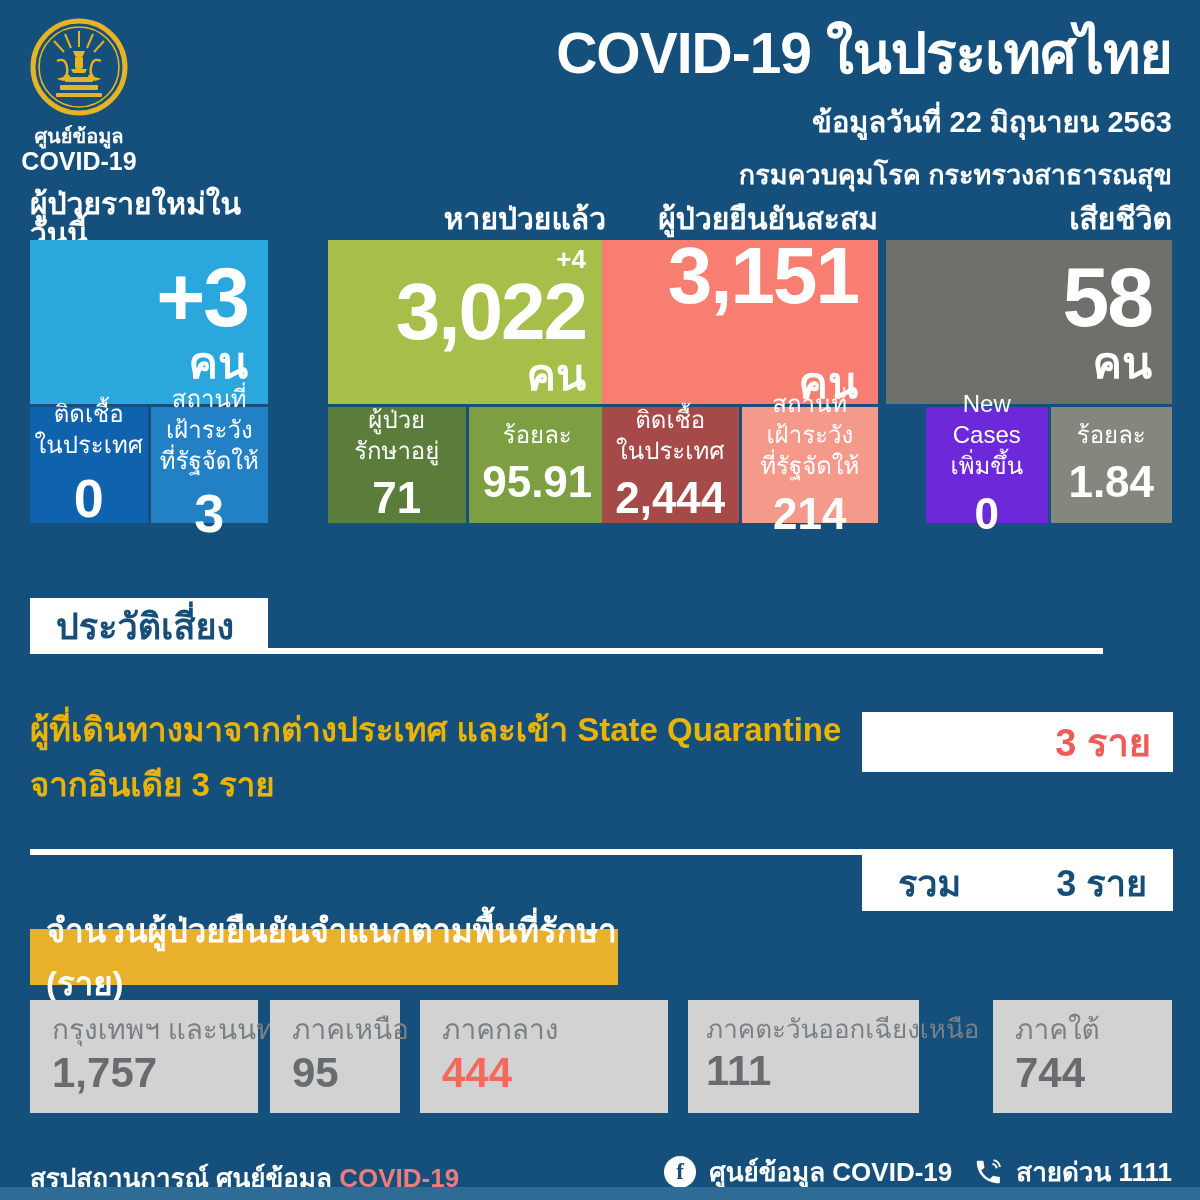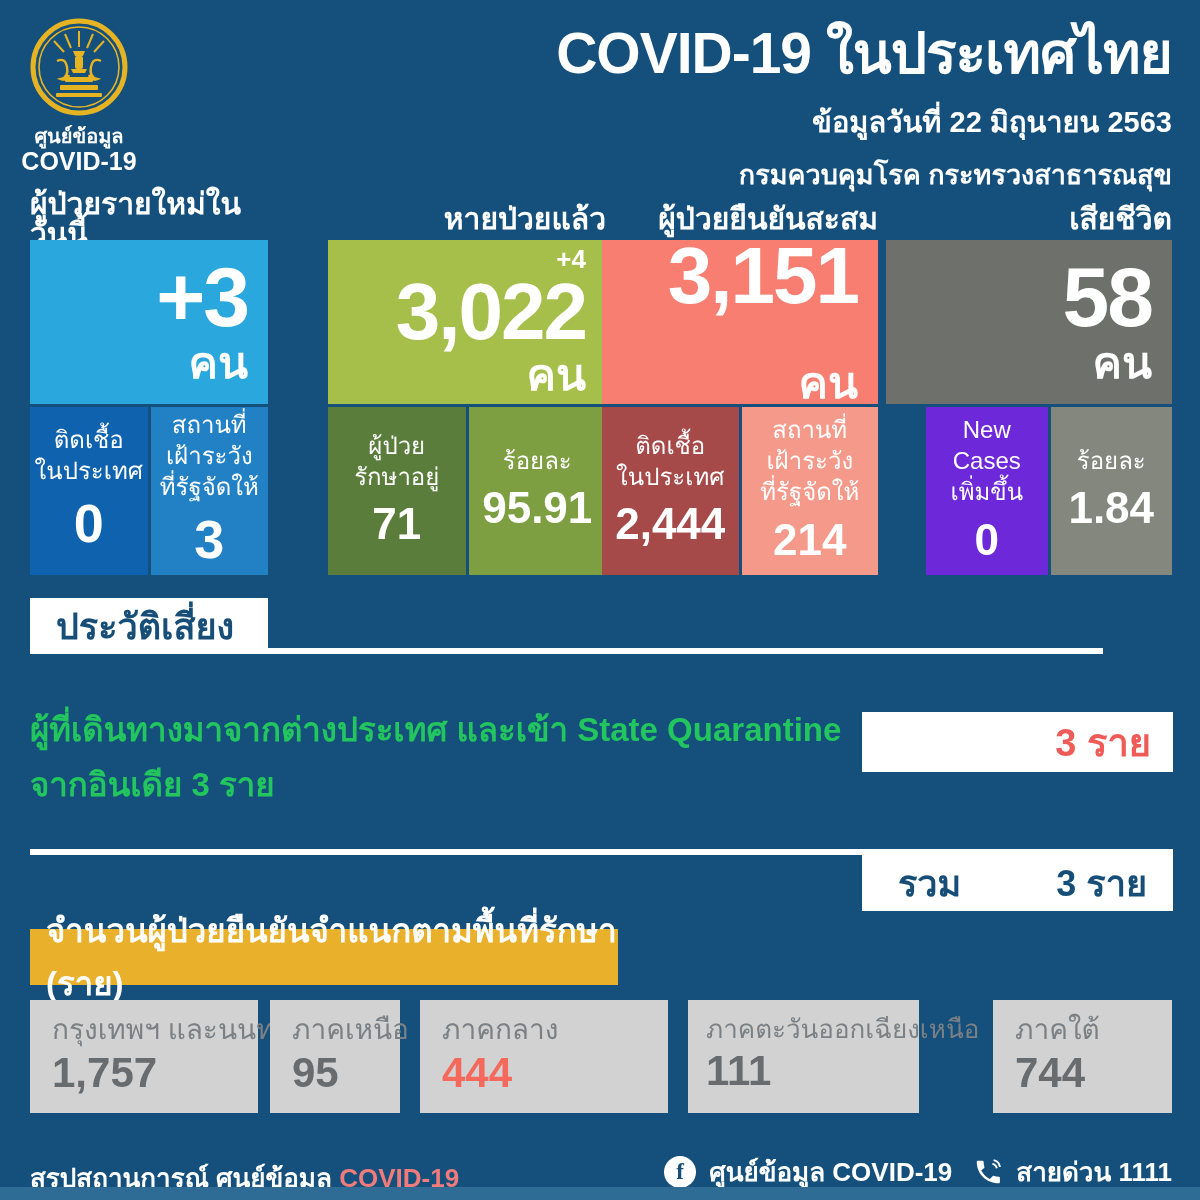--- a/index.html
+++ b/index.html
@@ -29,37 +29,37 @@
   .t-right{justify-content:flex-end;}
   .card-main{height:164px;margin-bottom:3px;display:flex;flex-direction:column;justify-content:center;align-items:flex-end;padding:0 20px;color:#fff;box-sizing:border-box;}
   .card1 .card-main{background:#2AA7DC;}
   .card2 .card-main{background:#A6BF4B;}
   .card3 .card-main{background:#F77E71;gap:44px;}
   .card4 .card-main{background:#6E706B;}
   .delta{font-size:26px;font-weight:bold;line-height:1;margin-bottom:2px;}
   .big{font-size:80px;font-weight:bold;line-height:.95;letter-spacing:-2px;}
   .card1 .big,.card4 .big{font-size:84px;}
   .unit{font-size:44px;font-weight:bold;line-height:1.05;margin-top:2px;}
-  .card-subs{height:168px;display:flex;gap:3px;}
+  .card-subs{height:116px;display:flex;gap:3px;}
   .sub{flex:1;display:flex;flex-direction:column;align-items:center;justify-content:center;color:#fff;text-align:center;padding:4px 2px 8px;box-sizing:border-box;}
   .card1 .s1{background:#0F62AE;}  .card1 .s2{background:#2181C4;}
   .card2 .s1{background:#5A7D3B;}  .card2 .s2{background:#7E9E42;}
   .card3 .s1{background:#A54A49;}  .card3 .s2{background:#F59A8A;}
   .card4 .s1{background:#6d28d9;margin-left:40px;}  .card4 .s2{background:#83877E;}
   .sub-line{font-size:24px;line-height:1.3;}
   .sub-val{font-size:44px;font-weight:bold;line-height:1.1;margin-top:8px;}
   .card1 .sub-val{font-size:54px;}
   
   .rule{position:absolute;height:6px;background:#fff;}
   .rule1{left:30px;top:648px;width:1073px;}
   .rule2{left:30px;top:849px;width:1143px;}
   .risk-head-box{position:absolute;left:30px;top:598px;width:238px;height:56px;background:#fff;z-index:2;
     display:flex;align-items:center;padding-left:26px;box-sizing:border-box;
     font-size:36px;font-weight:bold;color:#174E78;}
-  .risk-line{position:absolute;left:30px;color:#22c55e;font-size:33px;font-weight:bold;}
+  .risk-line{position:absolute;left:30px;color:#eab308;font-size:33px;font-weight:bold;}
   .risk-line.l1{top:703px;}
   .risk-line.l2{top:758px;}
   .count-box{position:absolute;left:862px;top:712px;width:311px;height:60px;background:#fff;box-sizing:border-box;
     display:flex;align-items:center;justify-content:flex-end;padding-right:22px;
     font-size:38px;font-weight:bold;color:#EF5B56;}
   .total-box{position:absolute;left:862px;top:855px;width:311px;height:56px;background:#fff;box-sizing:border-box;
     display:flex;align-items:center;justify-content:space-between;padding:0 26px 0 36px;
     font-size:36px;font-weight:bold;color:#174E78;}
   
   .yellow-box{position:absolute;left:30px;top:929px;width:588px;height:56px;background:#E9B02C;box-sizing:border-box;

